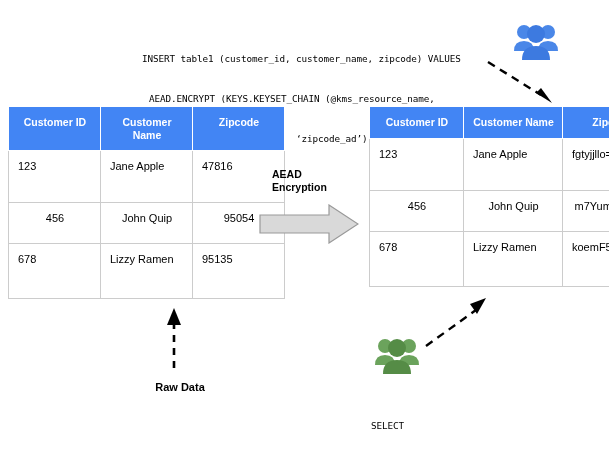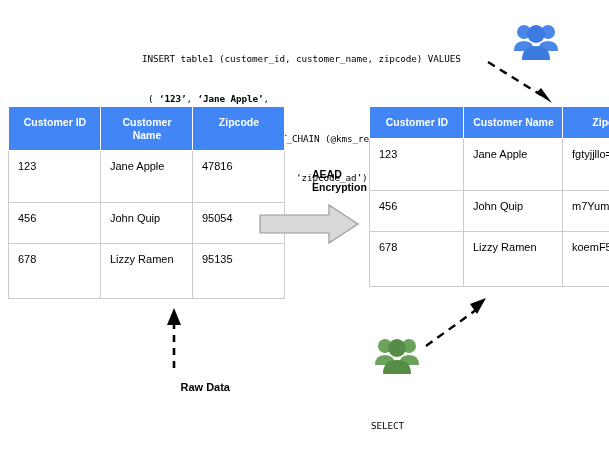--- a/index.html
+++ b/index.html
@@ -88,34 +88,33 @@
   #table-right {
     left: 369px;
     top: 90px;
     width: 238px;
   }
   #table-right .c-id   { width: 76px; }
   #table-right .c-name { width: 81px; }
   #table-right .c-zip  { width: 81px; }
 
   .row-tall td { height: 33px; }
-  .row-short td { height: 22px; }
+  .row-short td { height: 22px; text-align: center; }
   .row-last td { height: 36px; }
 
   
   #aead-label {
     position: absolute;
     left: 272px;
     top: 152px;
     font-size: 10.5px;
     font-weight: bold;
     color: #000000;
     line-height: 13px;
     white-space: pre-line;
-    margin-left: 40px;
   }
   #gray-arrow {
     position: absolute;
     left: 259px;
     top: 188px;
     width: 100px;
     height: 40px;
   }
 
   
@@ -124,21 +123,21 @@
     left: 158px;
     top: 292px;
     width: 32px;
     height: 62px;
   }
   #raw-data-label {
     position: absolute;
     left: 130px;
     top: 365px;
     width: 100px;
-    text-align: right;
+    text-align: center;
     font-size: 11px;
     font-weight: bold;
     color: #000000;
   }
 
   
   #people-blue {
     position: absolute;
     left: 513px;
     top: 4px;
@@ -169,21 +168,20 @@
     height: 56px;
   }
 </style>
 </head>
 <body>
 
 <div class="stage">
 
   <div class="sql-block" id="insert-sql">
     <span class="ln ln1">INSERT table1 (customer_id, customer_name, zipcode) VALUES</span>
-    <span class="ln ln2"><span>( </span><span class="bold-lit">‘123’</span><span>, </span><span class="bold-lit">‘Jane Apple’</span><span>,</span></span>
     <span class="ln ln3">AEAD.ENCRYPT (KEYS.KEYSET_CHAIN (@kms_resource_name,</span>
     <span class="ln ln4">@wrapped_keyset), “94566”,  ‘zipcode_ad’) as zipcode));</span>
   </div>
 
   <div id="people-blue">
     <svg viewBox="0 0 46 42" width="46" height="42" xmlns="http://www.w3.org/2000/svg">
       <circle cx="11" cy="12" r="7" fill="#4a87e8"></circle>
       <path d="M1 31 q0 -10 10 -10 q10 0 10 10 z" fill="#4a87e8"></path>
       <circle cx="35" cy="12" r="7" fill="#4a87e8"></circle>
       <path d="M25 31 q0 -10 10 -10 q10 0 10 10 z" fill="#4a87e8"></path>

